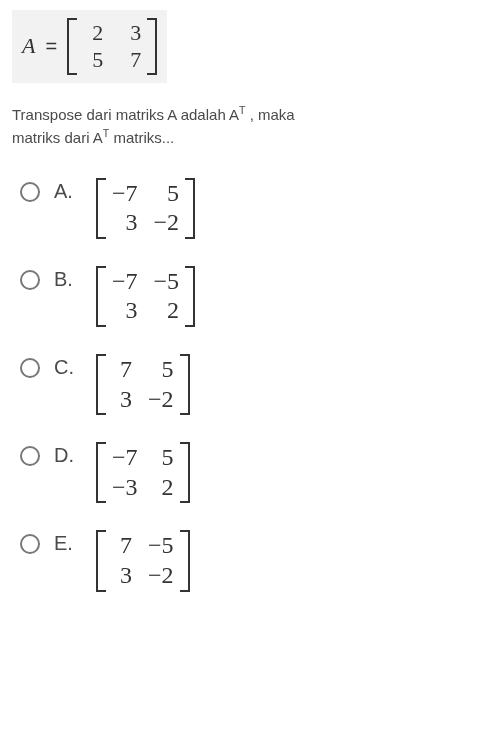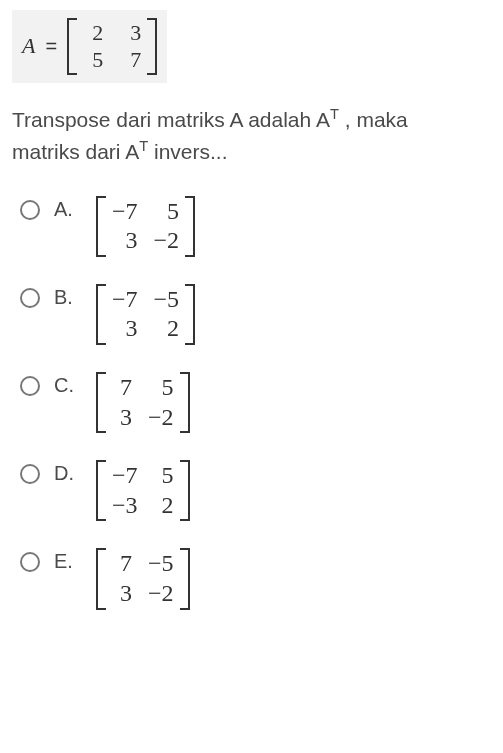--- a/index.html
+++ b/index.html
@@ -51,21 +51,21 @@
     .matrix-cells {
       display: grid;
       grid-template-columns: auto auto;
       column-gap: 18px;
       row-gap: 2px;
       padding: 2px 6px;
       text-align: center;
     }
     .matrix-cells > span { min-width: 20px; text-align: right; }
     .question-text {
-      font-size: 21px;
+      font-size: 15px;
       line-height: 1.5;
       color: #4a4a4a;
       margin-bottom: 28px;
     }
     .sup {
       font-size: 0.7em;
       vertical-align: super;
     }
     .options {
       display: flex;
@@ -116,21 +116,21 @@
         <span>5</span>
         <span>7</span>
       </span>
       <span class="bracket bracket-right"></span>
     </span>
   </div>
 </div>
 
 <div class="question-text">
   <span>Transpose dari matriks A adalah A</span><span class="sup">T</span><span> , maka</span><br>
-  <span>matriks dari A</span><span class="sup">T</span><span> invers...</span>
+  <span>matriks dari A</span><span class="sup">T</span><span> matriks...</span>
 </div>
 
 <div class="options">
 
   <div class="option">
     <div class="radio"></div>
     <div class="opt-label">A.</div>
     <div class="opt-content">
       <span class="matrix">
         <span class="bracket bracket-left"></span>

